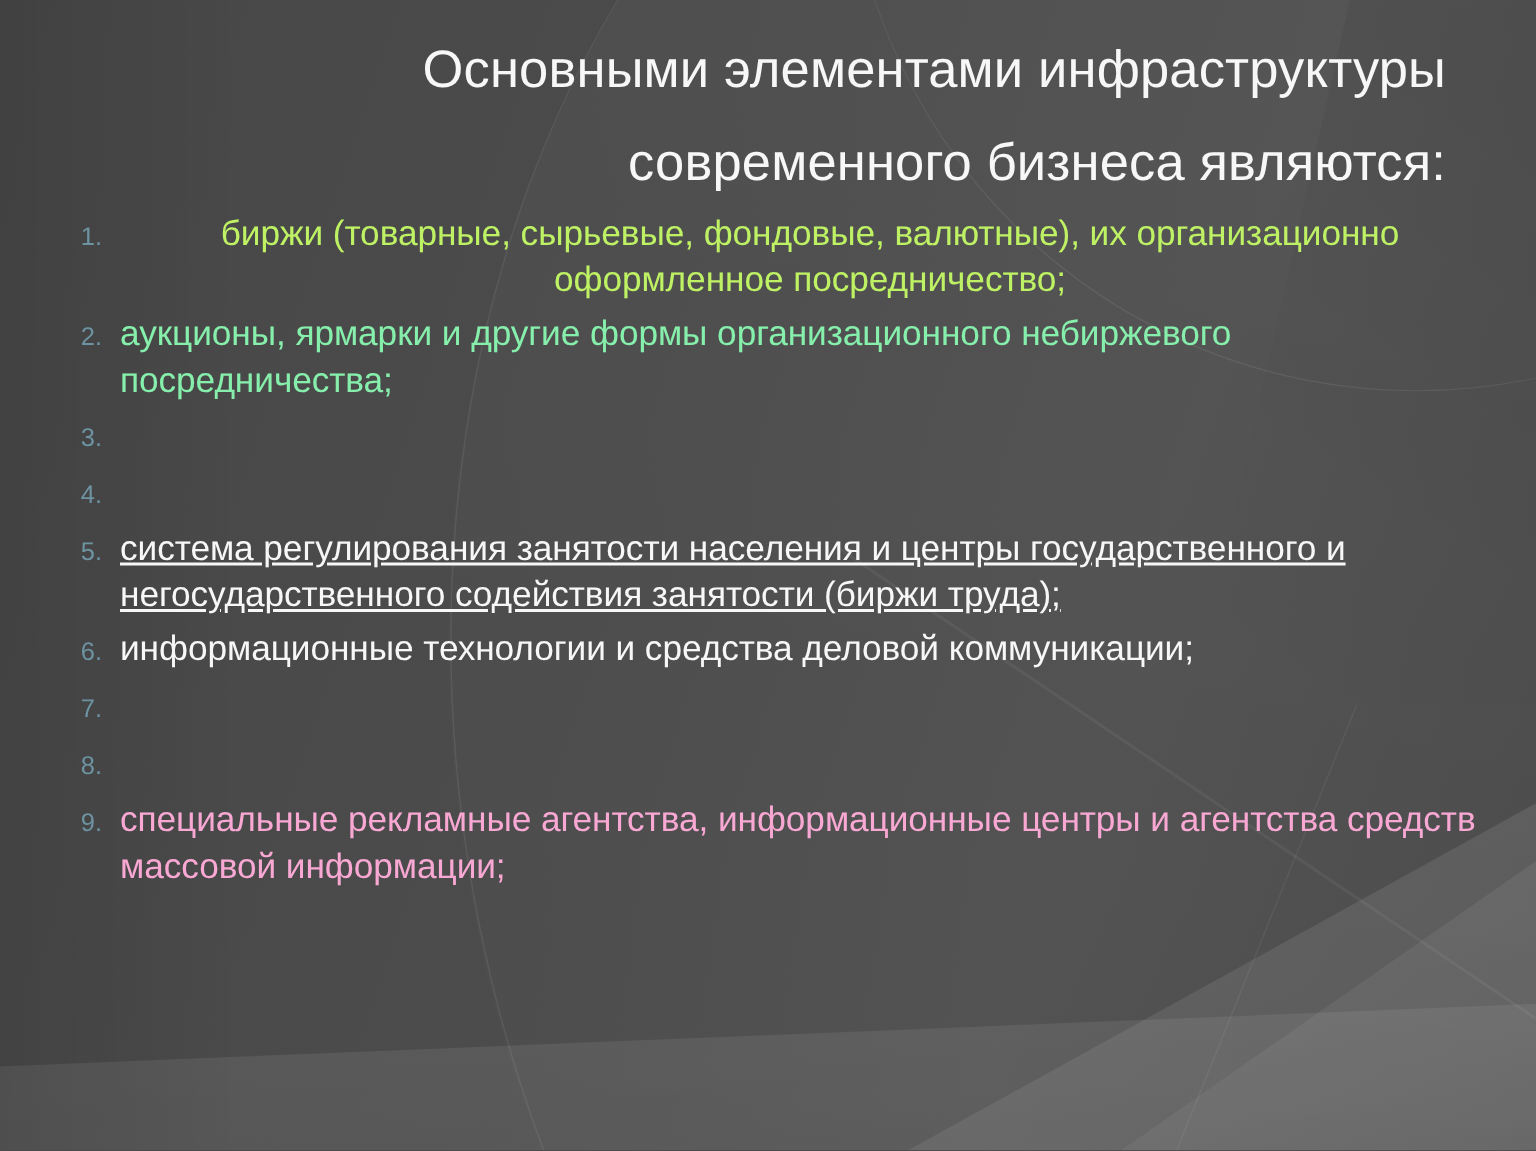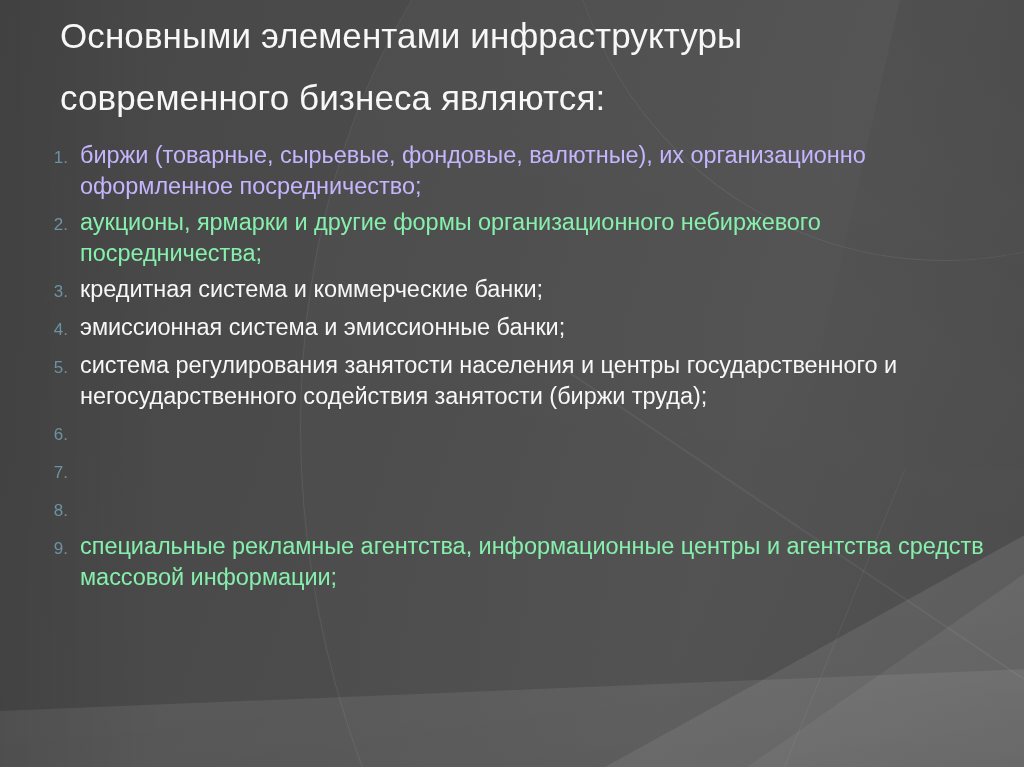--- a/index.html
+++ b/index.html
@@ -129,23 +129,23 @@
   #content {
     position: relative;
     z-index: 5;
     width: 100%;
     height: 100%;
   }
 
   #title {
     position: absolute;
     left: 60px;
-    top: 5px;
+    top: 16px;
     width: 904px;
-    text-align: left;
+    text-align: right;
     color: #ffffff;
     font-size: 35px;
     line-height: 62px;
     font-weight: 400;
     letter-spacing: 0.1px;
   }
   #title .tline {
     display: block;
     white-space: nowrap;
   }
@@ -207,56 +207,55 @@
   <div id="content">
 
     <div id="title" style="color: rgb(247, 247, 247);">
       <span class="tline">Основными элементами инфраструктуры</span>
       <span class="tline">современного бизнеса являются:</span>
     </div>
 
     <ol id="list">
   <li class="item">
     <span class="item-num" style="color: rgb(109, 147, 163);">1.</span>
-    <span class="item-text" style="color: #c4b5fd;">биржи (товарные, сырьевые, фондовые, валютные), их организационно оформленное посредничество;</span>
+    <span class="item-text" style="color: #bef264; text-align: center;">биржи (товарные, сырьевые, фондовые, валютные), их организационно оформленное посредничество;</span>
   </li>
 
   <li class="item">
     <span class="item-num" style="color: rgb(109, 147, 163);">2.</span>
     <span class="item-text" style="color: #86efac;">аукционы, ярмарки и другие формы организационного небиржевого посредничества;</span>
   </li>
 
   <li class="item">
     <span class="item-num" style="color: rgb(109, 147, 163);">3.</span>
-    <span class="item-text" style="color: rgb(247, 247, 247);">кредитная система и коммерческие банки;</span>
   </li>
 
   <li class="item">
     <span class="item-num" style="color: rgb(109, 147, 163);">4.</span>
-    <span class="item-text" style="color: rgb(247, 247, 247);">эмиссионная система и эмиссионные банки;</span>
   </li>
 
   <li class="item">
     <span class="item-num" style="color: rgb(109, 147, 163);">5.</span>
-    <span class="item-text" style="color: rgb(247, 247, 247);">система регулирования занятости населения и центры государственного и негосударственного содействия занятости (биржи труда);</span>
+    <span class="item-text" style="color: rgb(247, 247, 247); text-decoration: underline;">система регулирования занятости населения и центры государственного и негосударственного содействия занятости (биржи труда);</span>
   </li>
 
   <li class="item">
     <span class="item-num" style="color: rgb(109, 147, 163);">6.</span>
+    <span class="item-text" style="color: rgb(247, 247, 247);">информационные технологии и средства деловой коммуникации;</span>
   </li>
 
   <li class="item">
     <span class="item-num" style="color: rgb(109, 147, 163);">7.</span>
   </li>
 
   <li class="item">
     <span class="item-num" style="color: rgb(109, 147, 163);">8.</span>
   </li>
 
   <li class="item">
     <span class="item-num" style="color: rgb(109, 147, 163);">9.</span>
-    <span class="item-text" style="color: #86efac;">специальные рекламные агентства, информационные центры и агентства средств массовой информации;</span>
+    <span class="item-text" style="color: #f9a8d4;">специальные рекламные агентства, информационные центры и агентства средств массовой информации;</span>
   </li>
 
 </ol>
 
   </div>
 </div>
 
 </body></html>

